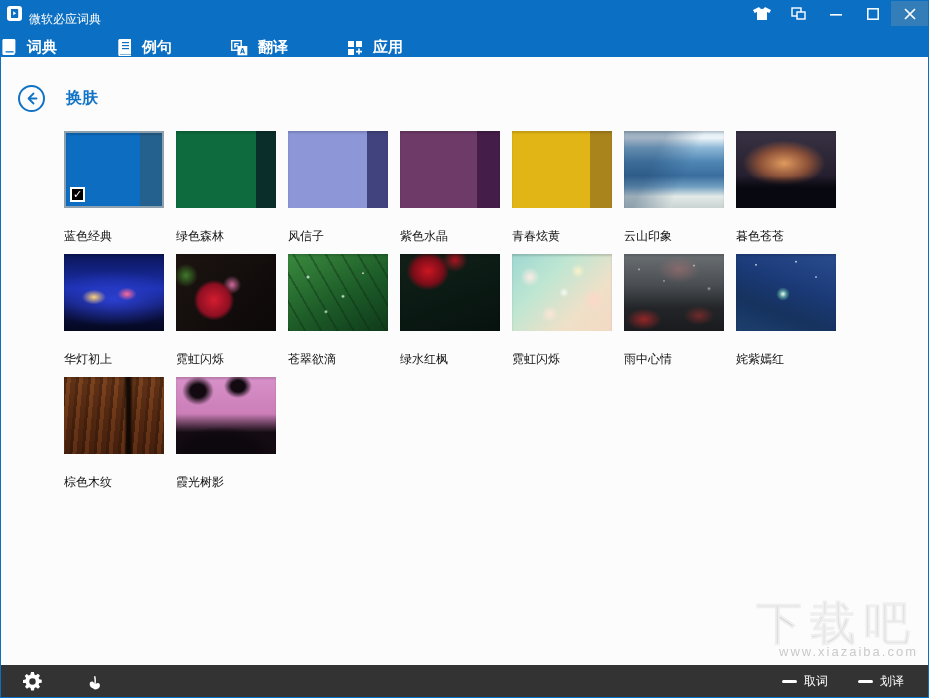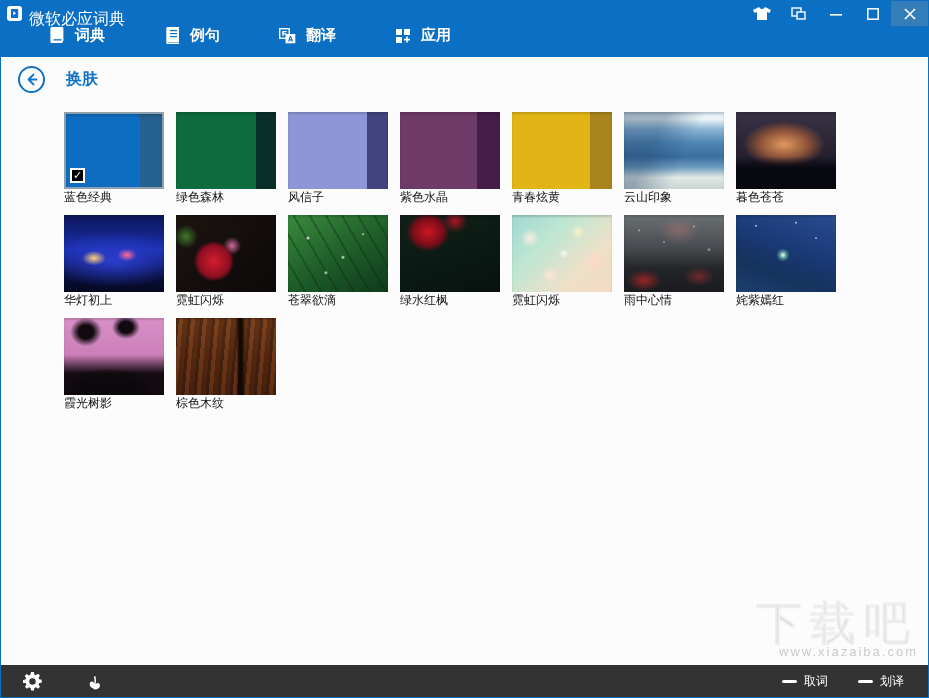--- a/index.html
+++ b/index.html
@@ -4,43 +4,43 @@
 <style>
   * { margin:0; padding:0; box-sizing:border-box; }
   html,body { width:929px; height:698px; }
   body { font-family:"Liberation Sans","DejaVu Sans",sans-serif; overflow:hidden; background:#fcfcfc; }
   .window { width:929px; height:698px; display:flex; flex-direction:column; border:1px solid #0a70c4; position:relative; }
 
   
   .titlebar { height:25px; background:#0b6fc3; display:flex; align-items:center; flex:none; position:relative; }
   .app-icon { width:15px; height:15px; background:#fff; border-radius:3px; margin:0 7px 0 6px; display:flex; align-items:center; justify-content:center; }
   .app-icon svg { display:block; }
-  .app-title { color:#fff; font-size:16px;margin-top:12px; }
+  .app-title { color:#fff; font-size:12px;margin-top:12px; }
   .tb-right { position:absolute; right:0; top:0; height:25px; display:flex; align-items:stretch; }
   .tb-btn { width:37px; display:flex; align-items:center; justify-content:center; color:#fff; cursor:default; }
   .tb-btn svg { display:block; }
   .tb-btn.close { background:#337db8; }
 
   
-  .navbar { height:31px; background:#0b6fc3; display:flex; align-items:flex-start; padding-left:48px; gap:59px; flex:none; }
+  .navbar { height:31px; background:#0b6fc3; display:flex; align-items:flex-end; gap:59px; flex:none; }
   .nav-tab { display:flex; align-items:center; gap:10px; color:#fff; font-size:15px; font-weight:600; cursor:default; }
   .nav-tab svg { display:block; }
 
   
   .content { flex:1; background:#fcfcfc; position:relative; overflow:hidden; }
-  .page-header { display:flex; align-items:center; margin:9px 0 0 17px; gap:21px; }
+  .page-header { display:flex; align-items:center; margin:28px 0 0 17px; gap:21px; }
   .back-btn { width:27px; height:27px; border:2px solid #1173c5; border-radius:50%; display:flex; align-items:center; justify-content:center; background:#fcfcfc; }
   .page-title { color:#1173c5; font-size:16px; font-weight:bold; }
 
   .theme-grid { margin:19px 0 0 63px; display:grid; grid-template-columns:repeat(7,100px); column-gap:12px; row-gap:9px; width:790px; }
   .tile { width:100px; cursor:pointer; }
   .tile-img { width:100px; height:77px; position:relative; }
   .tile-img::after { content:''; position:absolute; inset:0; box-shadow:inset 0 2px 2px rgba(0,0,0,.15); pointer-events:none; }
   .tile.selected .tile-img { border:2px solid #8ea0ae; }
-  .tile-label { font-size:12px; color:#111; margin-top:0; line-height:17px; white-space:nowrap; }
+  .tile-label { font-size:12px; color:#111; margin-top:20px; line-height:17px; white-space:nowrap; }
   .tile-check { position:absolute; left:4px; bottom:4px; width:15px; height:15px; background:#000; border:2px solid #fff; color:#fff;
                 font-size:11px; line-height:11px; font-weight:bold; display:flex; align-items:center; justify-content:center; }
 
   
   .t-blue-classic   { background:linear-gradient(to right,#0d6dc1 0 77%,#25618e 77%); }
   .t-green-forest   { background:linear-gradient(to right,#0e6b3e 0 80%,#0a2f2a 80%); }
   .t-hyacinth       { background:linear-gradient(to right,#8d97d8 0 79%,#41437f 79%); }
   .t-purple-crystal { background:linear-gradient(to right,#6e3a68 0 77%,#451d49 77%); }
   .t-youth-yellow   { background:linear-gradient(to right,#e2b517 0 78%,#a9831c 78%); }
   .t-cloud-mountain { background:
@@ -278,26 +278,26 @@
         </div>
         <div class="tile">
           <div class="tile-img t-rain-mood"></div>
           <div class="tile-label">雨中心情</div>
         </div>
         <div class="tile">
           <div class="tile-img t-starry-sky"></div>
           <div class="tile-label">姹紫嫣红</div>
         </div>
         <div class="tile">
+          <div class="tile-img t-wood-grain"></div>
+          <div class="tile-label">棕色木纹</div>
+        </div>
+        <div class="tile">
           <div class="tile-img t-palm-glow"></div>
           <div class="tile-label">霞光树影</div>
-        </div>
-        <div class="tile">
-          <div class="tile-img t-wood-grain"></div>
-          <div class="tile-label">棕色木纹</div>
         </div>
       </div>
 
     <div class="watermark">
       <div class="wm-big">下载吧</div>
       <div class="wm-small">www.xiazaiba.com</div>
     </div>
   </div>
 
   <div class="bottombar">

